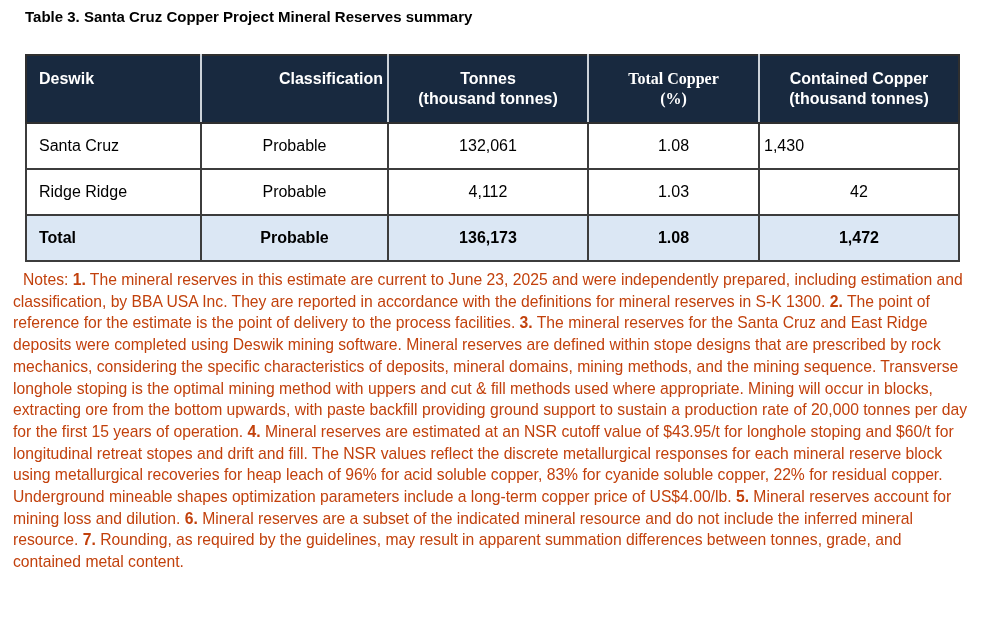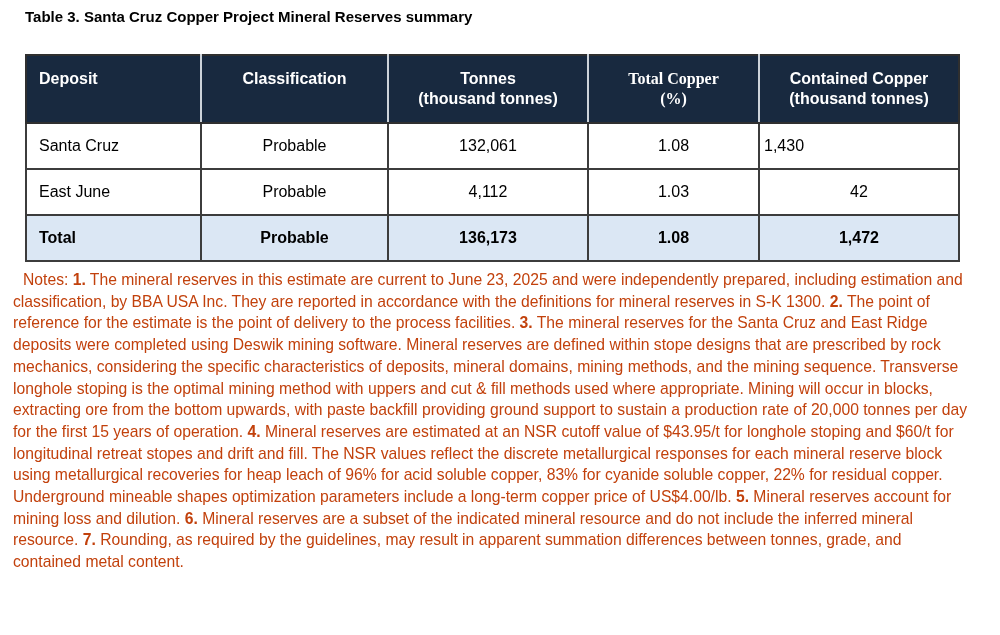--- a/index.html
+++ b/index.html
@@ -83,37 +83,37 @@
   <table class="reserves">
     <colgroup>
       <col class="c1">
         <col class="c2">
         <col class="c3">
         <col class="c4">
         <col class="c5">
     </colgroup>
     <thead>
       <tr id="header-row">
-          <th style="text-align: left;">Deposit</th>
-          <th style="text-align: center;">Classification</th>
+          <th style="text-align: left;">Deswik</th>
+          <th style="text-align: right;">Classification</th>
           <th style="text-align: center;">Tonnes<br>(thousand tonnes)</th>
           <th style="text-align: center; font-family: Liberation Serif, serif;">Total Copper<br>(%)</th>
           <th style="text-align: center; margin-top: 20px;">Contained Copper<br>(thousand tonnes)</th>
         </tr>
     </thead>
     <tbody id="body-rows">
         <tr>
           <td style="text-align: left; border-radius: 17px;">Santa Cruz</td>
           <td style="text-align: center;">Probable</td>
           <td style="text-align: center;">132,061</td>
           <td style="text-align: center;">1.08</td>
           <td style="text-align: left;">1,430</td>
         </tr>
         <tr>
-          <td style="text-align: left;">East June</td>
+          <td style="text-align: left;">Ridge Ridge</td>
           <td style="text-align: center;">Probable</td>
           <td style="text-align: center;">4,112</td>
           <td style="text-align: center;">1.03</td>
           <td style="text-align: center;">42</td>
         </tr>
         <tr class="total">
           <td style="text-align: left; margin-left: 38px;">Total</td>
           <td style="text-align: center;">Probable</td>
           <td style="text-align: center;">136,173</td>
           <td style="text-align: center;">1.08</td>

